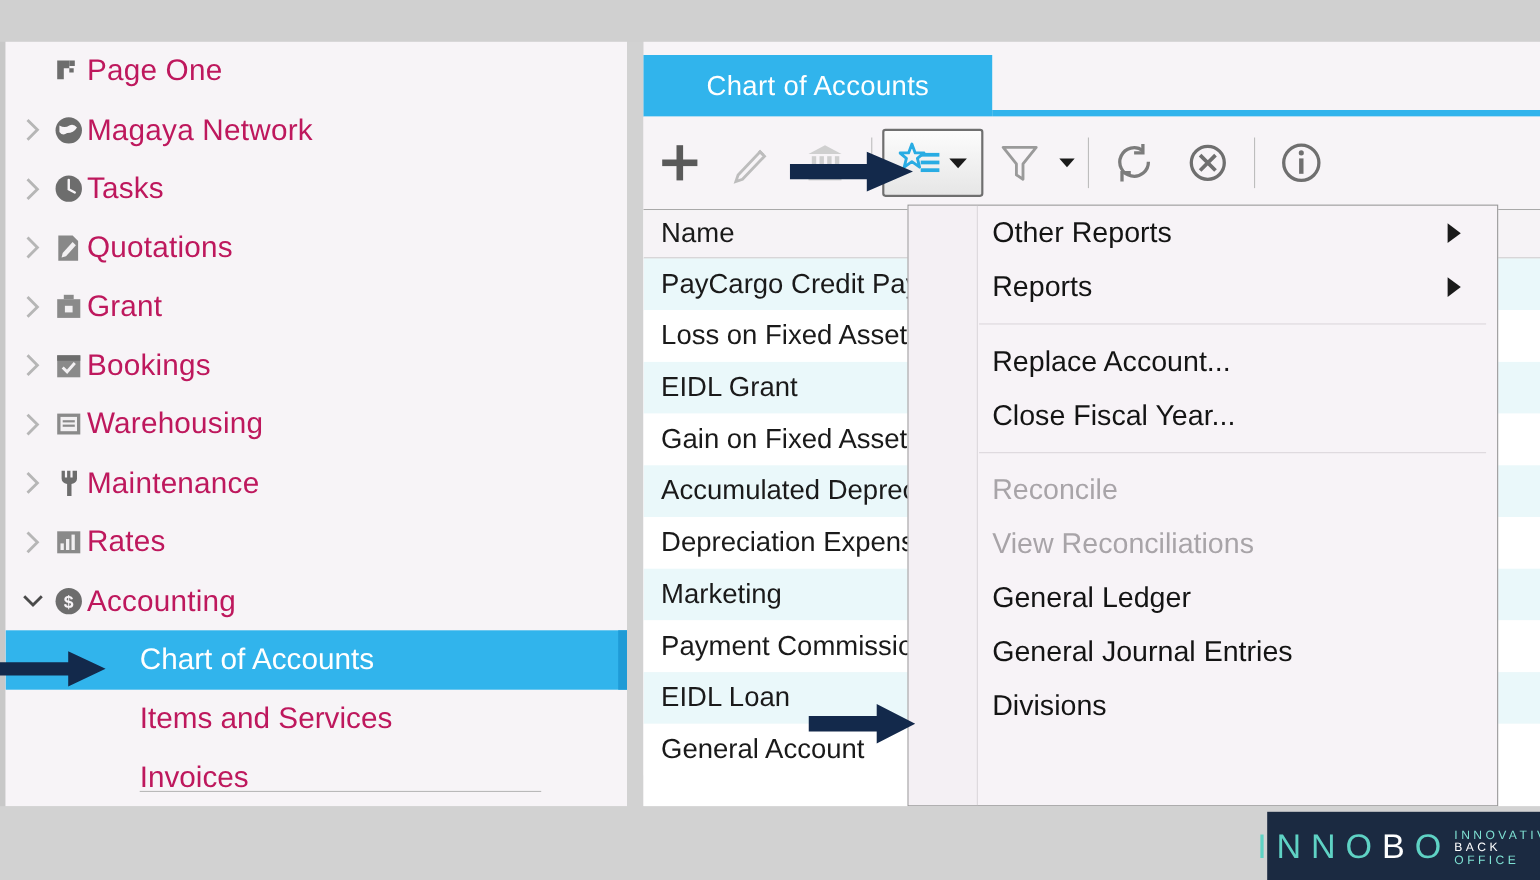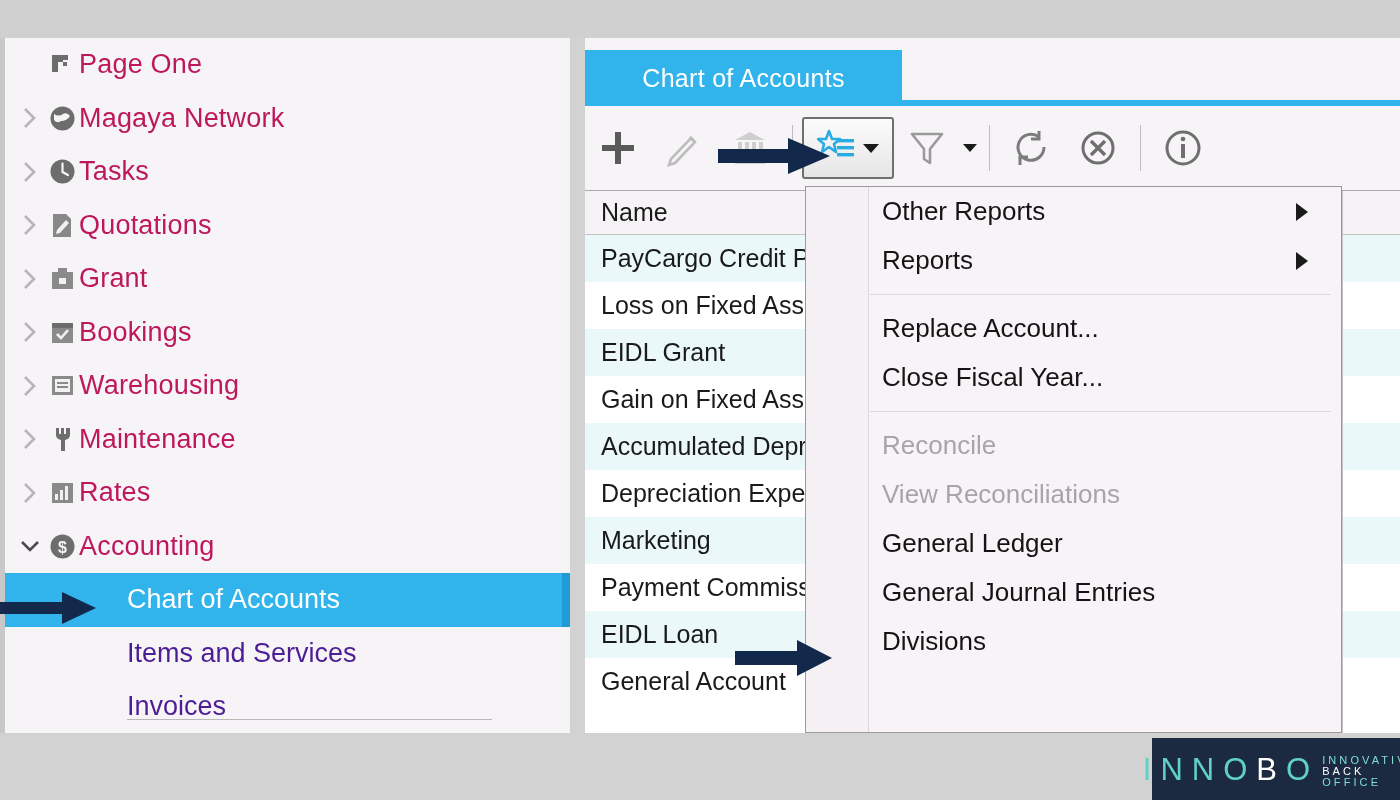--- a/index.html
+++ b/index.html
@@ -86,21 +86,21 @@
   .child-item {
     position: relative;
     height: 53.5px;
     display: flex;
     align-items: center;
     box-sizing: border-box;
     padding-left: 122px;
   }
   .child-item .child-label {
     font-size: 27px;
-    color: #4c1d95;
+    color: #be185d;
     white-space: nowrap;
   }
   .child-item.selected {
     background: #31b4ec;
   }
   .child-item.selected .child-label { color: #ffffff; }
   .child-item.selected::after {
     content: "";
     position: absolute;
     right: 0; top: 0;
@@ -239,21 +239,21 @@
   .vline {
     position: absolute;
     left: 757px; top: 0;
     width: 1px; height: 543px;
     background: #c4c4c4;
   }
 
   
   .menu {
     position: absolute;
-    left: 805px; top: 186px;
+    left: 825px; top: 186px;
     width: 537px; height: 547px;
     background: #f7f3f7;
     border: 1px solid #9a9a9a;
     box-sizing: border-box;
     overflow: hidden;
   }
   .menu-gutter {
     position: absolute;
     left: 0; top: 0;
     width: 63px; height: 100%;

